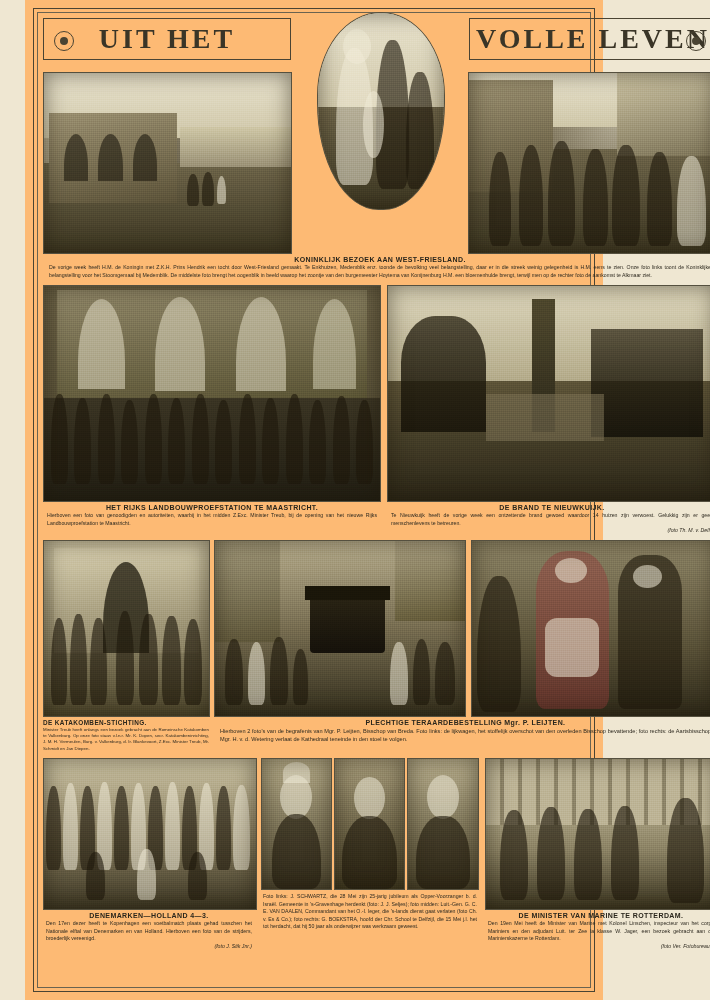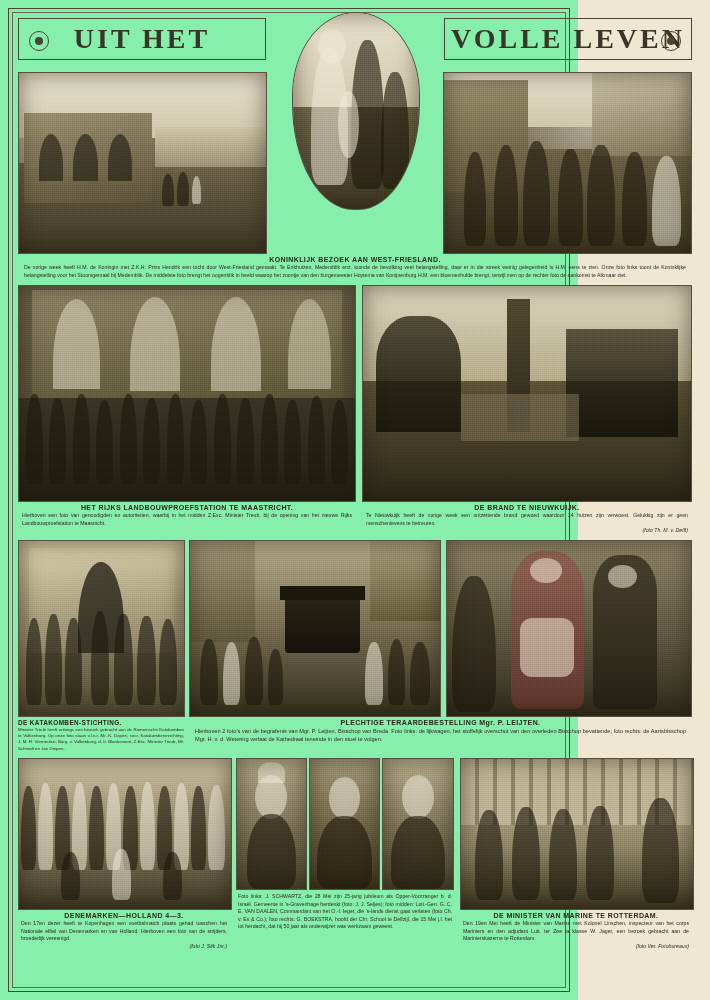--- a/index.html
+++ b/index.html
@@ -10,22 +10,23 @@
     width: 710px;
     height: 1000px;
     background: #efe7d2;
     font-family: "Liberation Sans", sans-serif;
     overflow: hidden;
   }
   .page {
     position: relative;
     width: 578px;
     height: 1000px;
-    background: #86efac;
+    background: #fdba74;
     box-sizing: border-box;
+    margin-left: 25px;
   }
   
   .frame-outer {
     position: absolute;
     left: 8px; top: 8px; right: 8px; bottom: 8px;
     border: 1.5px solid #4a4433;
   }
   .frame-inner {
     position: absolute;
     left: 12px; top: 12px; right: 12px; bottom: 12px;

